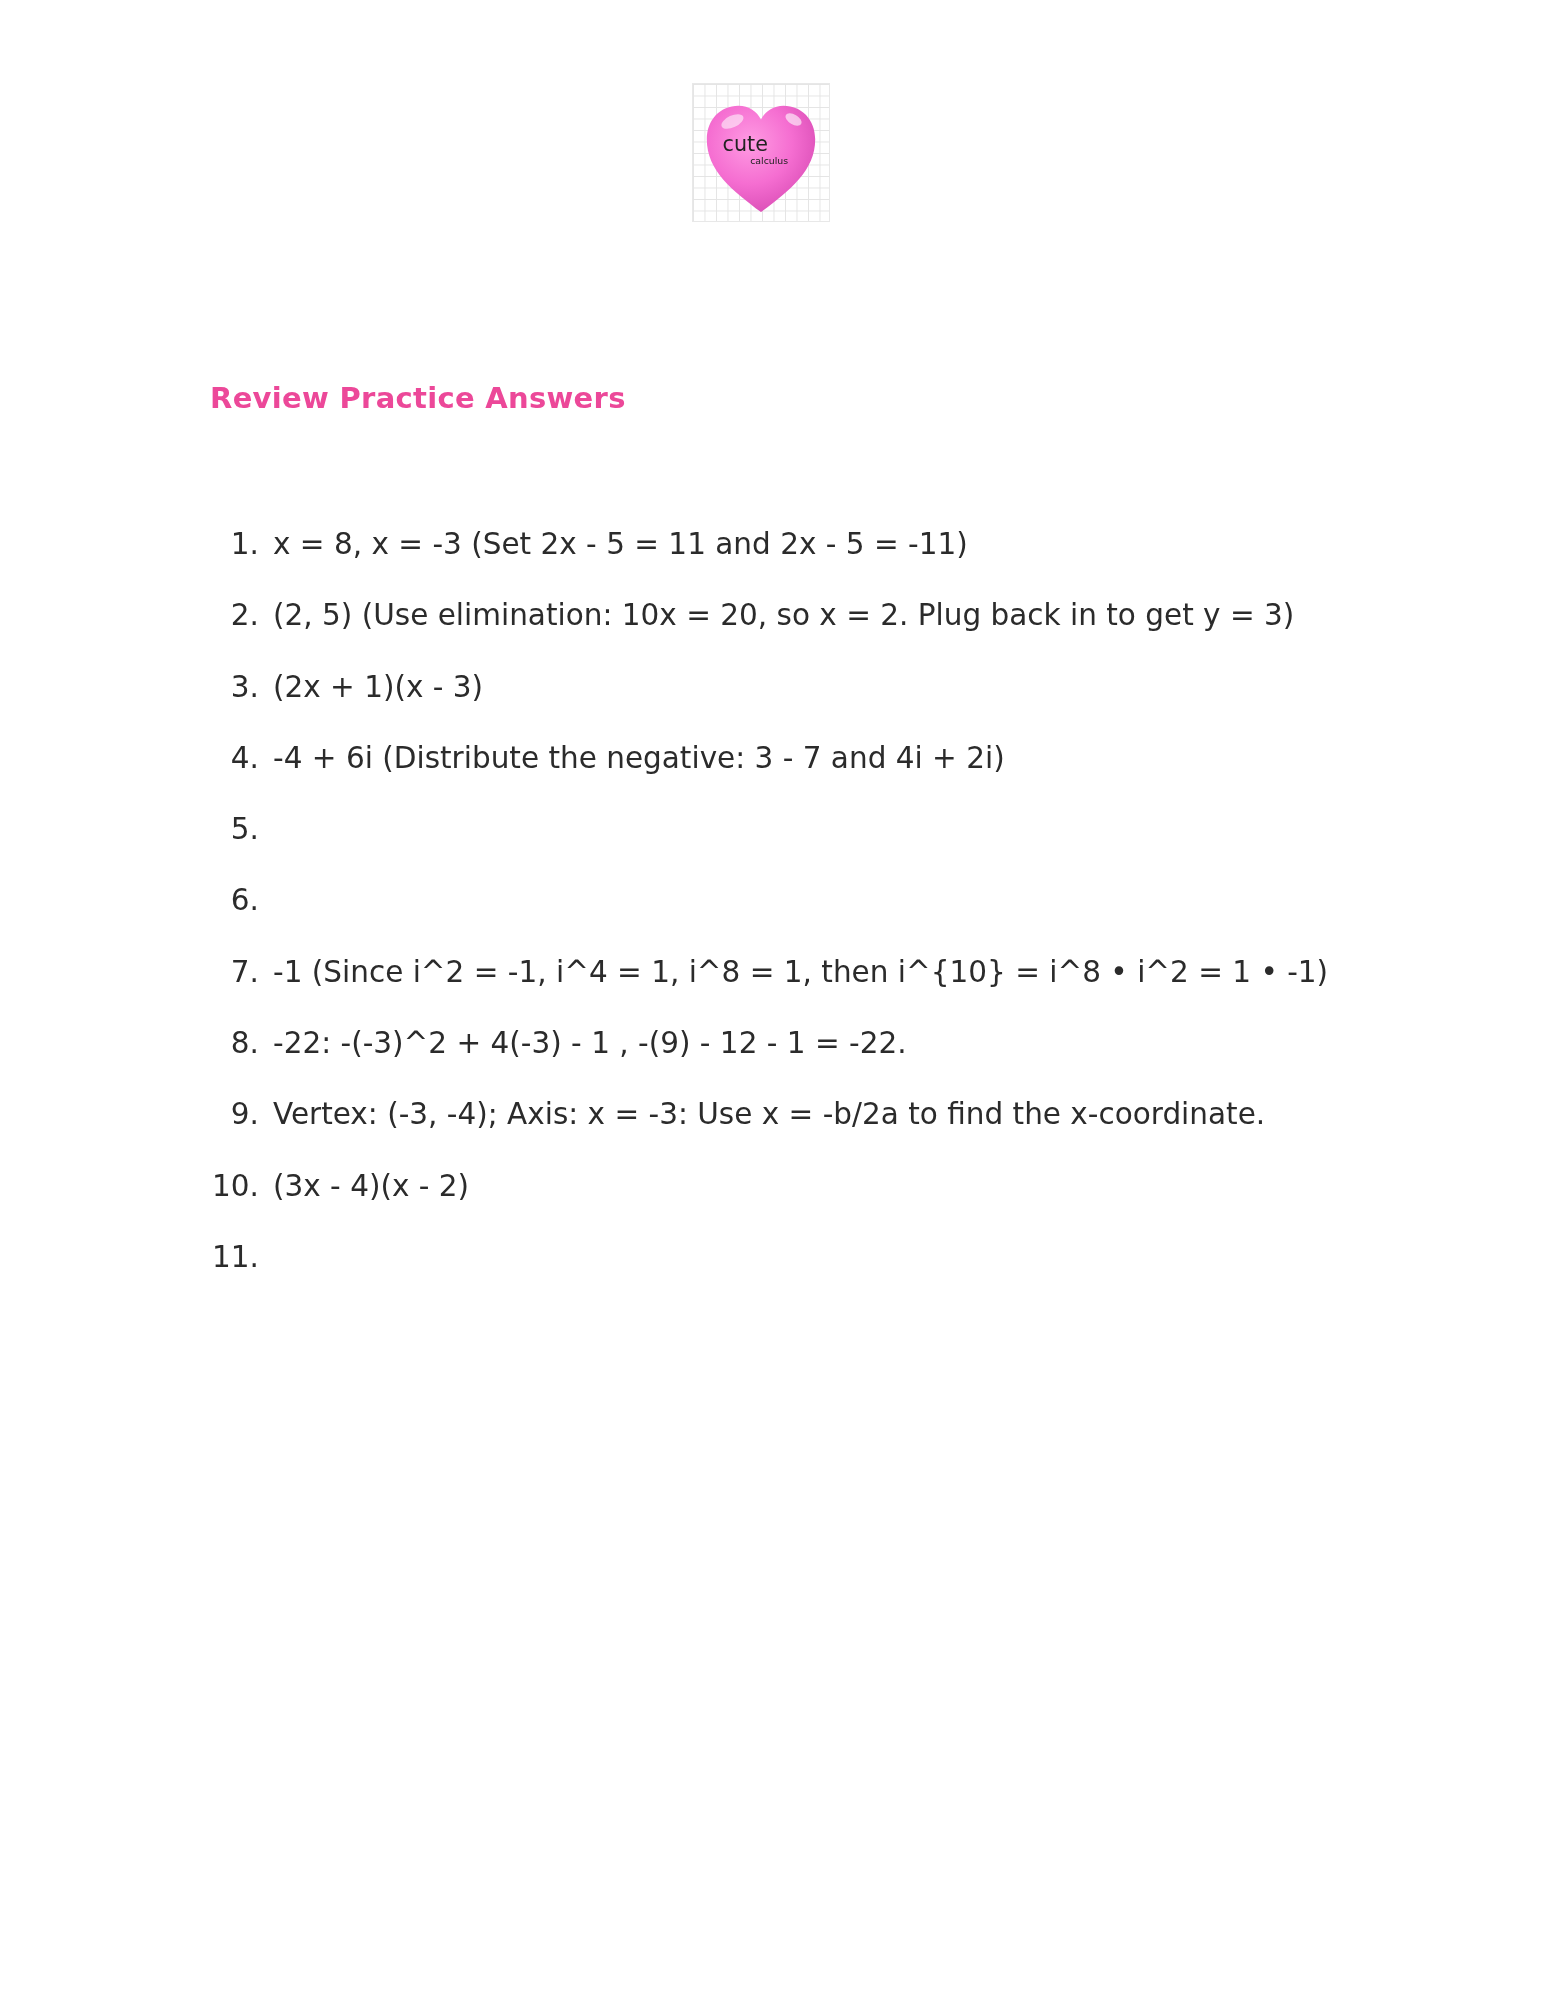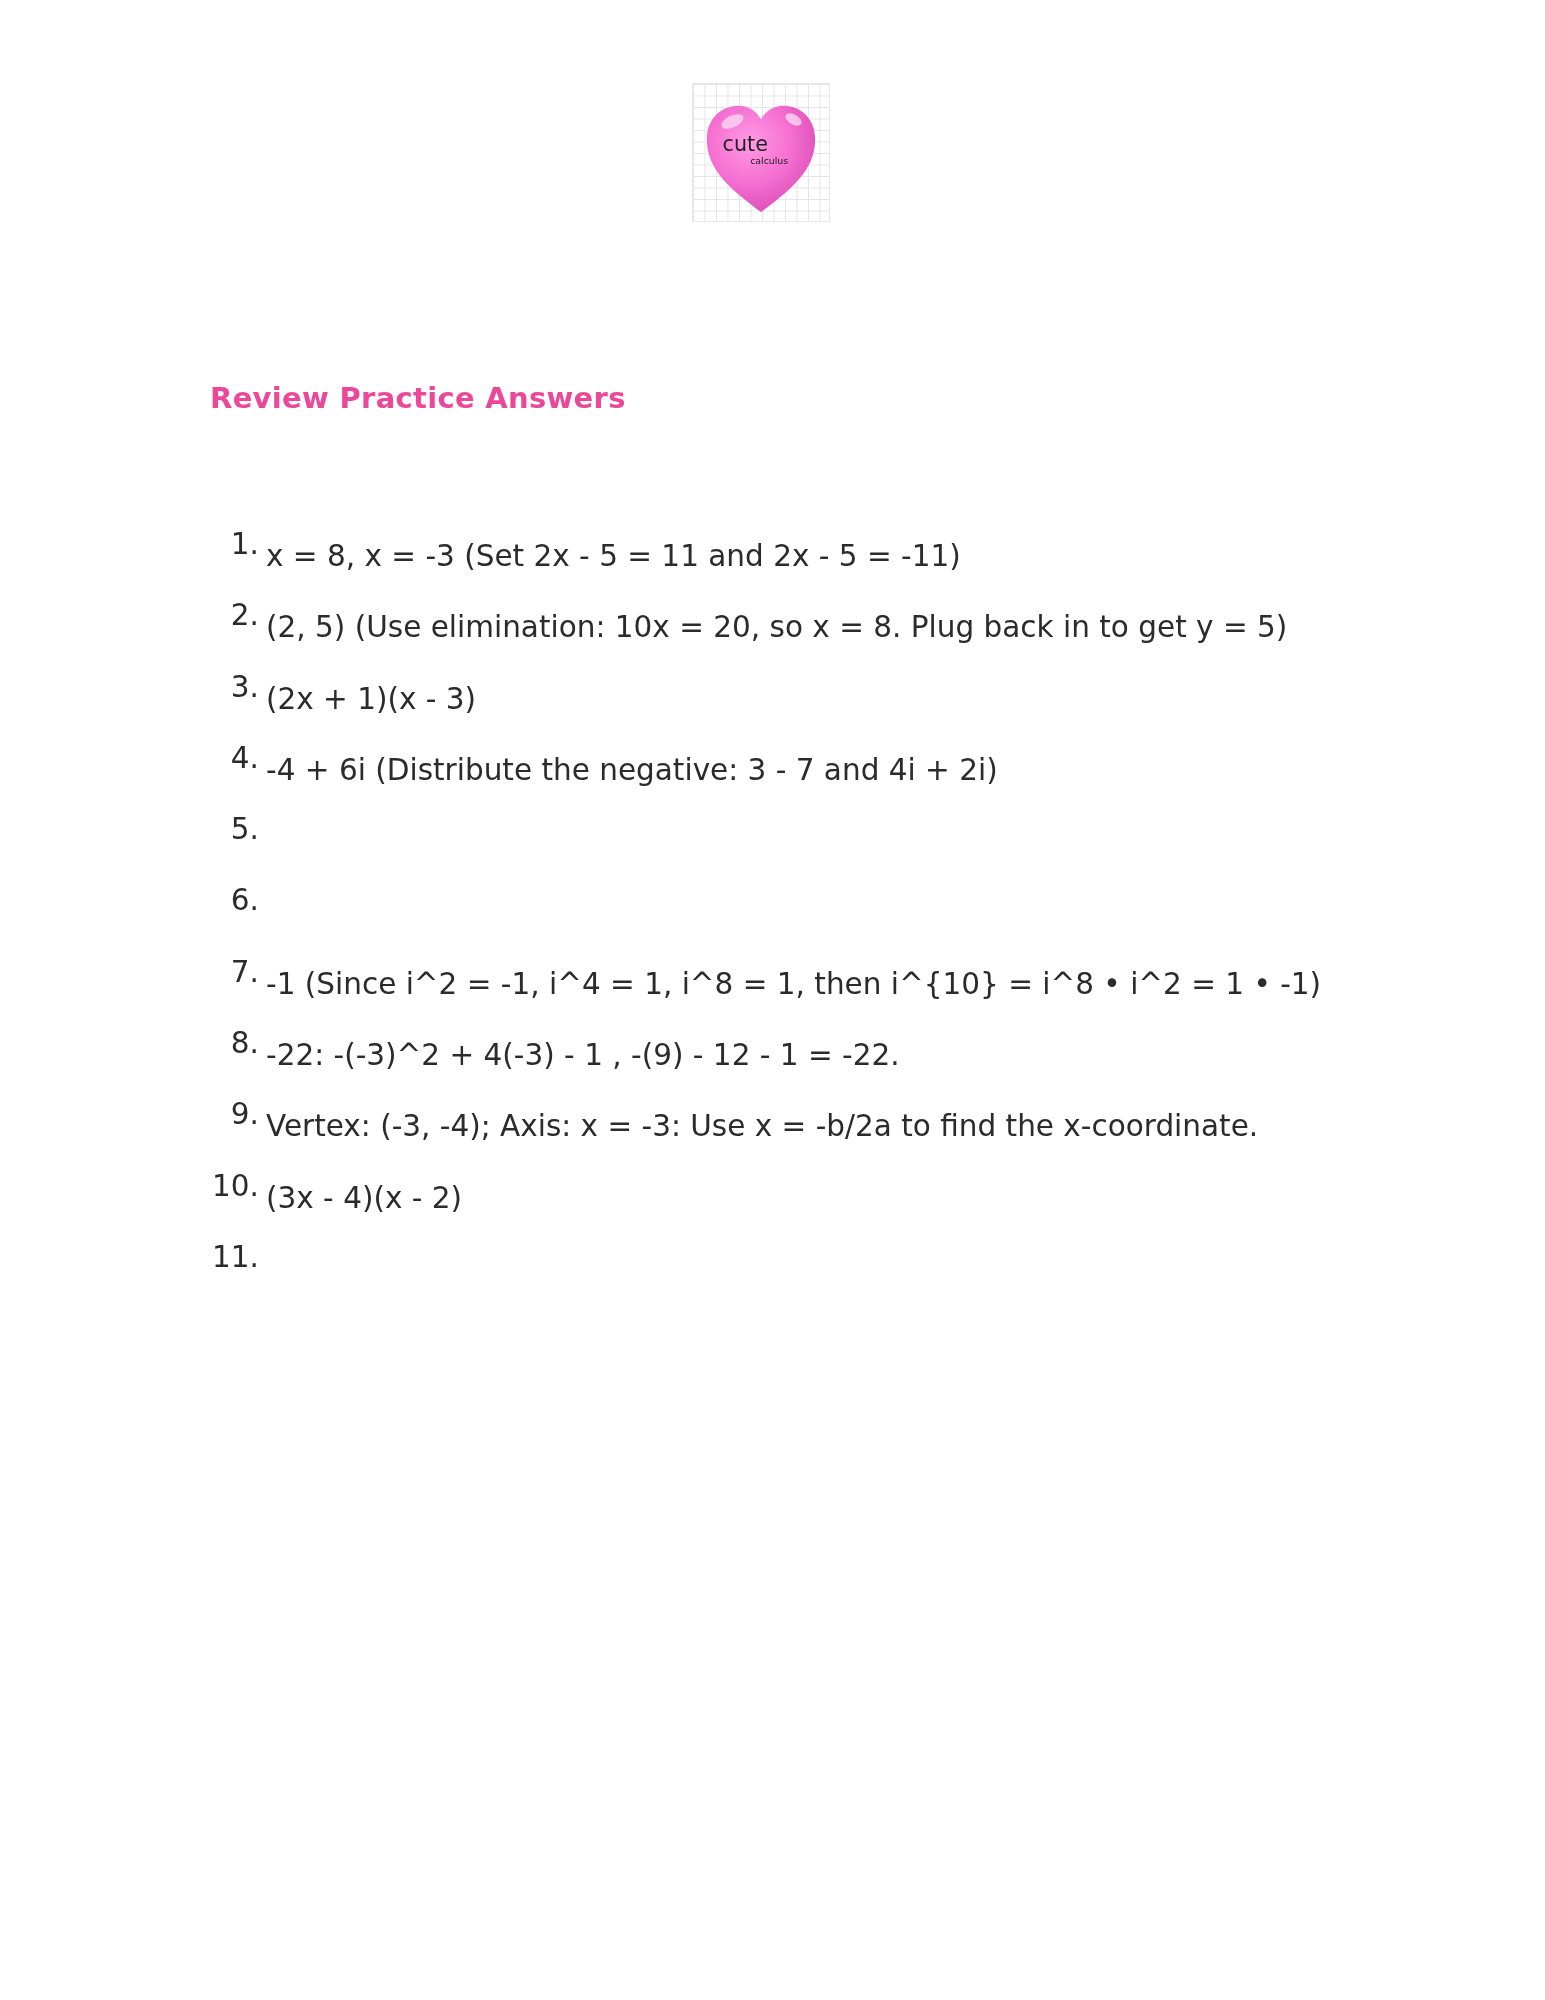--- a/index.html
+++ b/index.html
@@ -12,21 +12,21 @@
               linear-gradient(90deg, #e4e4e4 1px, transparent 1px);
             background-size: 11.5px 11.5px;
             border: 1px solid #e8e8e8; box-sizing: border-box; padding-left: 6px; }
     .logo svg { position: absolute; left: 0; top: 0; width: 100%; height: 100%; }
     .title { position: absolute; left: 210px; top: 381px; font-size: 29px; font-weight: bold;
              letter-spacing: 0.3px; color: #ec4899; white-space: nowrap; }
     .list { position: absolute; left: 0; top: 522px; width: 1545px; }
     .item { position: relative; height: 71.3px; font-size: 29.5px; white-space: nowrap;
             line-height: 44px; }
     .num { position: absolute; right: calc(1545px - 259px); text-align: right; }
-    .txt { position: absolute; left: 266px; margin-top: 12px; }
+    .txt { position: absolute; left: 273px; }
   </style>
 </head>
 <body>
 
 <div class="logo">
   <svg viewBox="0 0 138 139">
     <defs>
       <radialGradient id="hg" cx="40%" cy="35%" r="70%">
         <stop offset="0%" stop-color="#ff9be3"></stop>
         <stop offset="55%" stop-color="#f56ed1"></stop>
@@ -43,21 +43,21 @@
 
 <div class="title">Review Practice Answers</div>
 
 <div class="list">
   <div class="item">
     <span class="num">1.</span>
     <span class="txt">x = 8, x = -3 (Set 2x - 5 = 11 and 2x - 5 = -11)</span>
   </div>
   <div class="item">
     <span class="num">2.</span>
-    <span class="txt">(2, 5) (Use elimination: 10x = 20, so x = 8. Plug back in to get y = 5)</span>
+    <span class="txt">(2, 5) (Use elimination: 10x = 20, so x = 2. Plug back in to get y = 3)</span>
   </div>
   <div class="item">
     <span class="num">3.</span>
     <span class="txt">(2x + 1)(x - 3)</span>
   </div>
   <div class="item">
     <span class="num">4.</span>
     <span class="txt">-4 + 6i (Distribute the negative: 3 - 7 and 4i + 2i)</span>
   </div>
   <div class="item">

